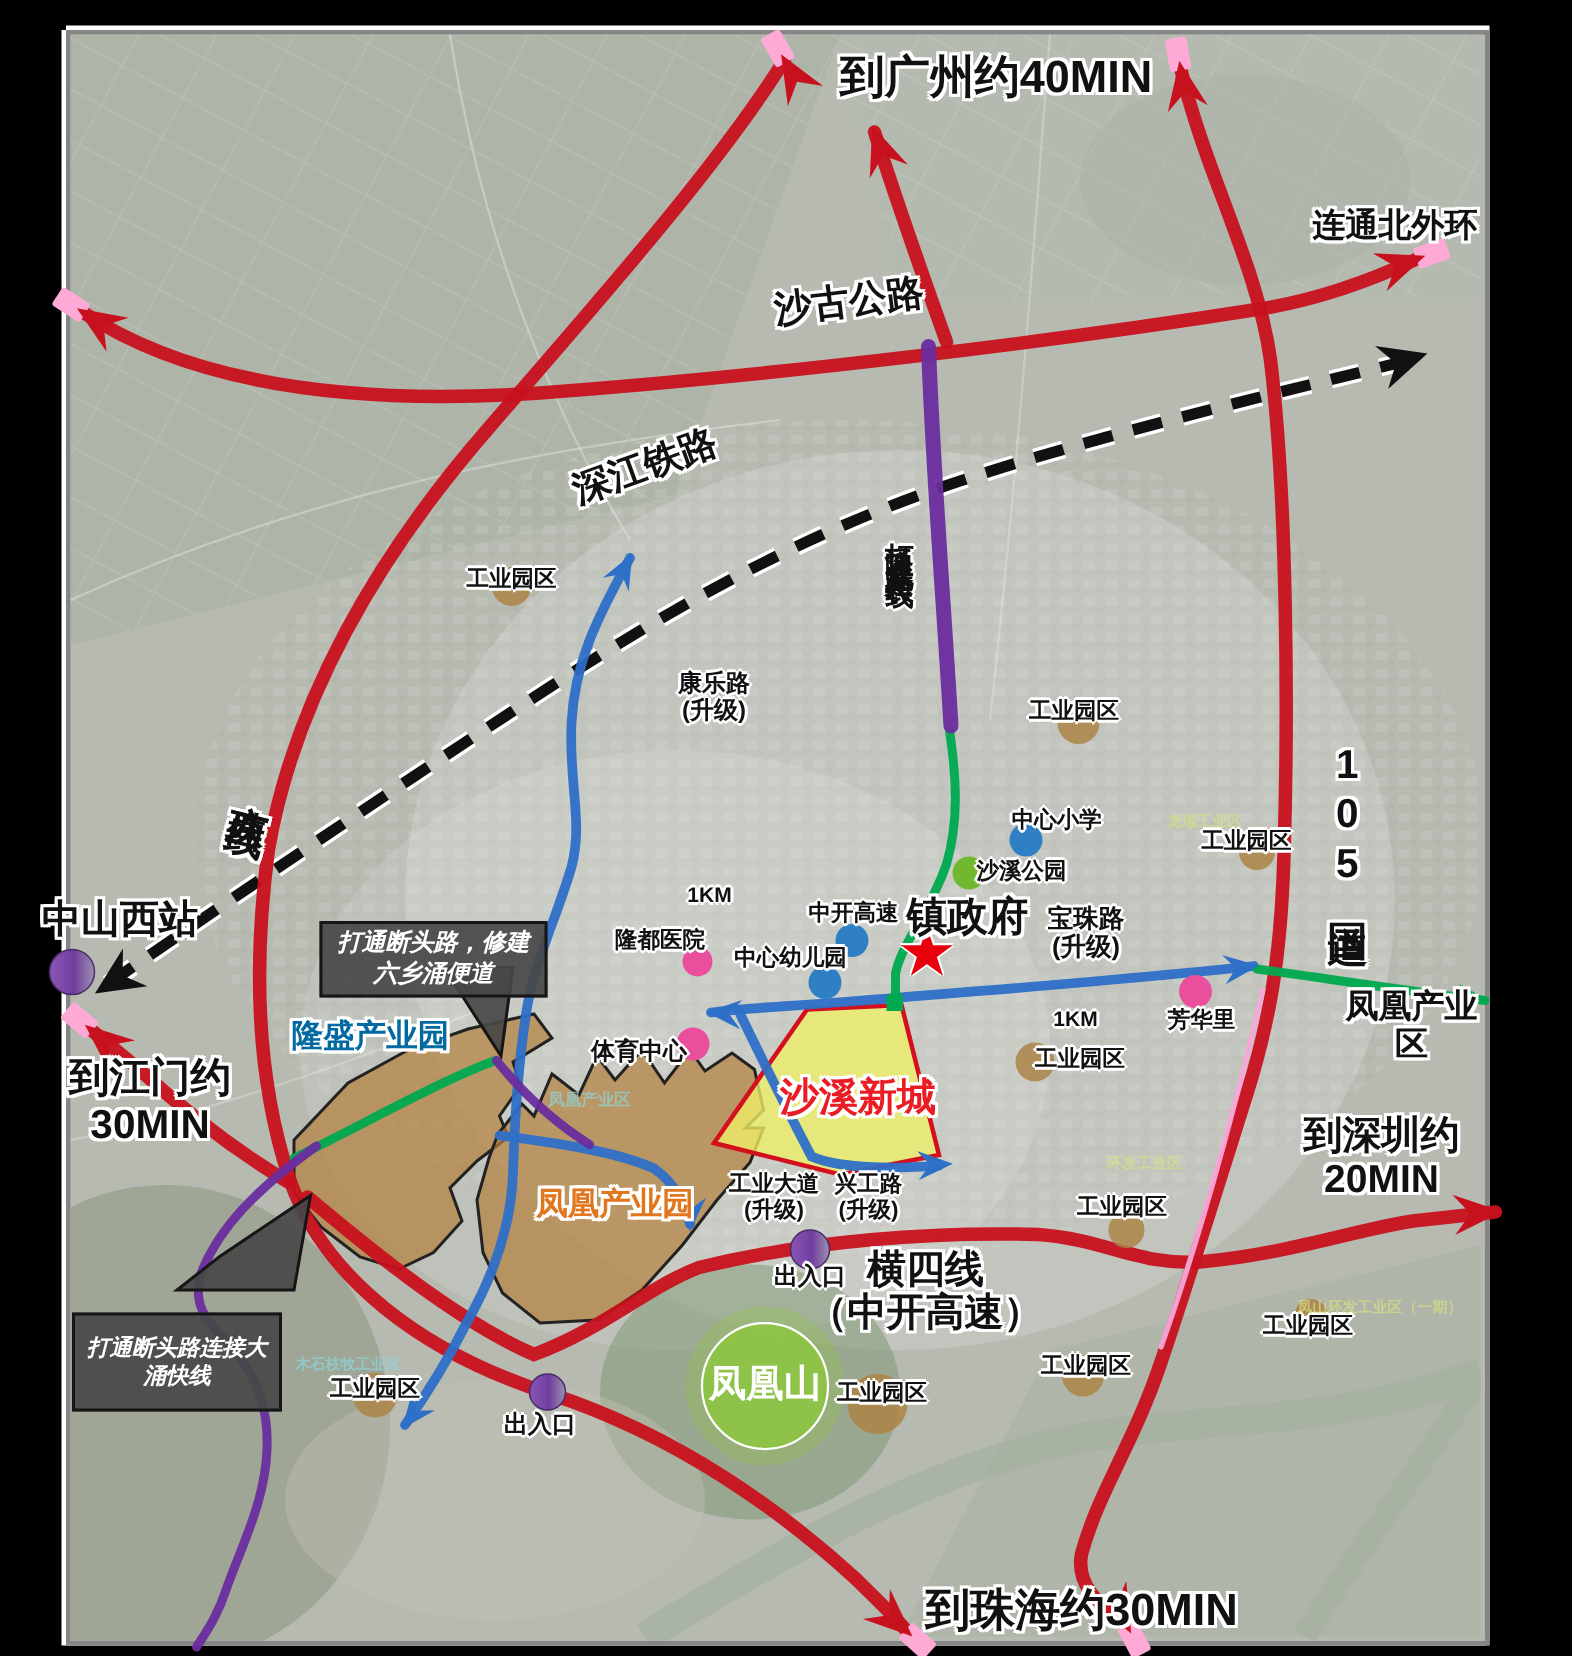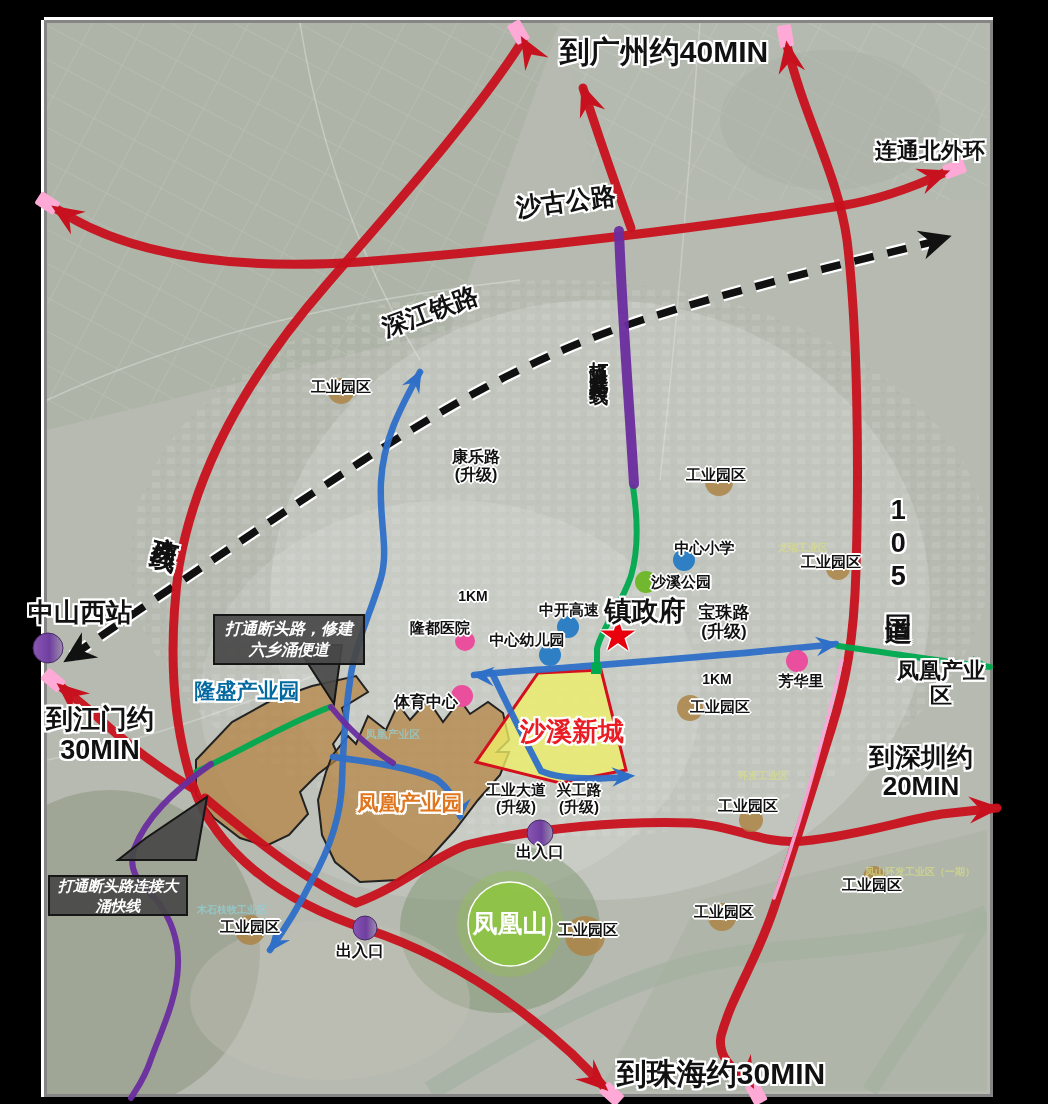--- a/index.html
+++ b/index.html
@@ -193,20 +193,22 @@
       <div class="lbl halo" style="left: 566px; top: 201px; font-size: 25px; transform: translate(-50%, -50%) rotate(-7deg);">沙古公路</div>
       <div class="lbl halo" style="left: 430px; top: 311px; font-size: 25px; transform: translate(-50%, -50%) rotate(-20deg);">深江铁路</div>
       <div class="lbl halo1 vert" style="left: 599px; top: 360px; font-size: 19px; letter-spacing: 3px;">打通隆兴北路延长线</div>
       <div class="lbl halo vert" style="left: 172px; top: 523px; font-size: 26px; transform: translate(-50%, -50%) rotate(14deg); letter-spacing: 3px;">广珠西线</div>
       <div class="lbl halo vert" style="left: 898px; top: 547px; font-size: 27px; letter-spacing: 3px;">105国道</div>
       <div class="lbl halo" style="left: 80px; top: 613px; font-size: 26px;">中山西站</div>
       <div class="lbl halo" style="left: 100px; top: 734px; font-size: 27px;">到江门约
 30MIN</div>
       <div class="lbl halo" style="left: 921px; top: 772px; font-size: 26px;">到深圳约20MIN</div>
       <div class="lbl halo" style="left: 721px; top: 1074px; font-size: 30px;">到珠海约30MIN</div>
+      <div class="lbl halo" style="left: 617px; top: 861px; font-size: 26px;">横四线
+（中开高速）</div>
       <div class="lbl halo" style="left: 645px; top: 611px; font-size: 27px;">镇政府</div>
       <div class="lbl halo" style="left: 941px; top: 684px; font-size: 22px;">凤凰产业区</div>
       <div class="lbl halo" style="left: 247px; top: 691px; font-size: 21px; color: #0369a1;">隆盛产业园</div>
       <div class="lbl halo" style="left: 410px; top: 803px; font-size: 21px; color: rgb(224, 118, 29);">凤凰产业园</div>
       <div class="lbl halo" style="left: 572px; top: 732px; font-size: 26px; color: rgb(234, 29, 37);">沙溪新城</div>
       <div class="lbl " style="left: 510px; top: 923px; font-size: 25px; color: rgb(255, 255, 255);">凤凰山</div>
       <div class="lbl halo1" style="left: 476px; top: 466px; font-size: 16px;">康乐路
 (升级)</div>
       <div class="lbl halo1" style="left: 688px; top: 548px; font-size: 15px; padding-left: 33px;">中心小学</div>
       <div class="lbl halo1" style="left: 681px; top: 582px; font-size: 15px;">沙溪公园</div>
@@ -234,16 +236,16 @@
       <div class="lbl halo1" style="left: 588px; top: 930px; font-size: 15px;">工业园区</div>
       <div class="lbl halo1" style="left: 724px; top: 912px; font-size: 15px;">工业园区</div>
       <div class="lbl halo1" style="left: 250px; top: 927px; font-size: 15px;">工业园区</div>
       <div class="lbl faint" style="left: 393px; top: 734px; font-size: 11px; color: rgb(143, 212, 220);">凤凰产业区</div>
       <div class="lbl faint" style="left: 232px; top: 910px; font-size: 10px; color: rgb(143, 212, 220);">木石枝牧工业区</div>
       <div class="lbl faint" style="left: 803px; top: 548px; font-size: 10px; color: rgb(217, 222, 133);">龙瑞工业区</div>
       <div class="lbl faint" style="left: 920px; top: 872px; font-size: 10px; color: rgb(217, 222, 133);">凤山环发工业区（一期）</div>
       <div class="lbl faint" style="left: 763px; top: 776px; font-size: 10px; color: rgb(217, 222, 133);">环发工业区</div>
       <div class="callout" style="left: 213px; top: 597px; width: 152px; height: 51px; font-size: 16px;">打通断头路，修建
 六乡涌便道</div>
-      <div class="callout" style="left: 48px; top: 858px; width: 140px; height: 41px; font-size: 15px;">打通断头路连接大
+      <div class="callout" style="left: 48px; top: 858px; width: 140px; height: 66px; font-size: 15px;">打通断头路连接大
 涌快线</div>
     </div>
 </div>
 
 </body></html>

